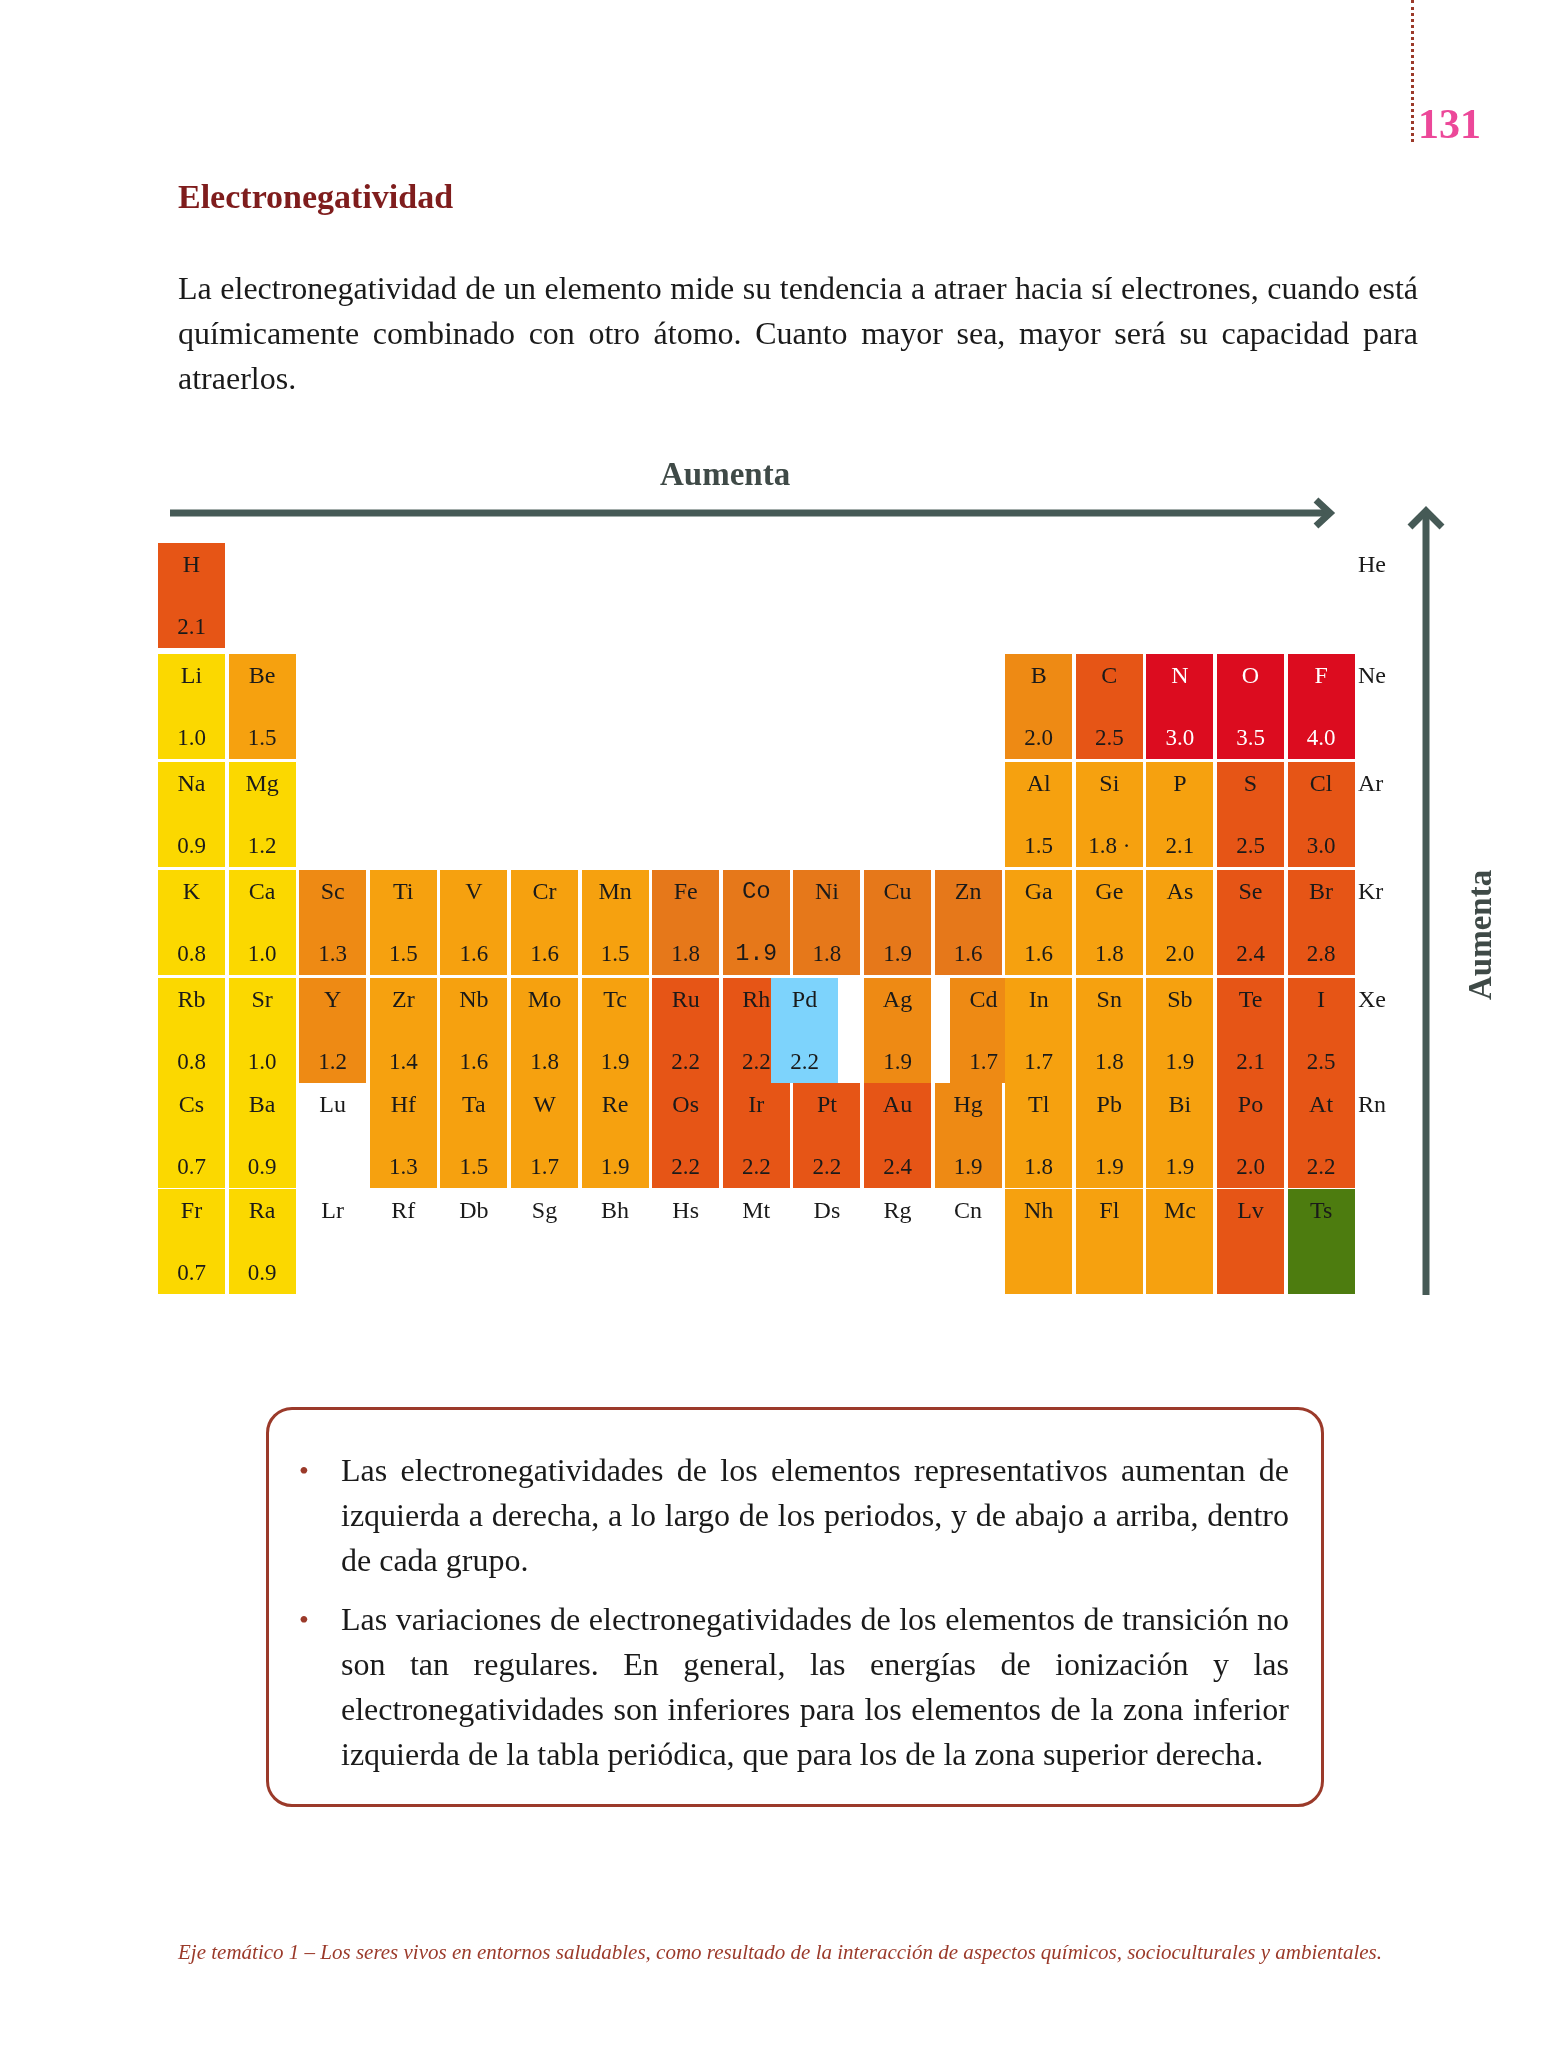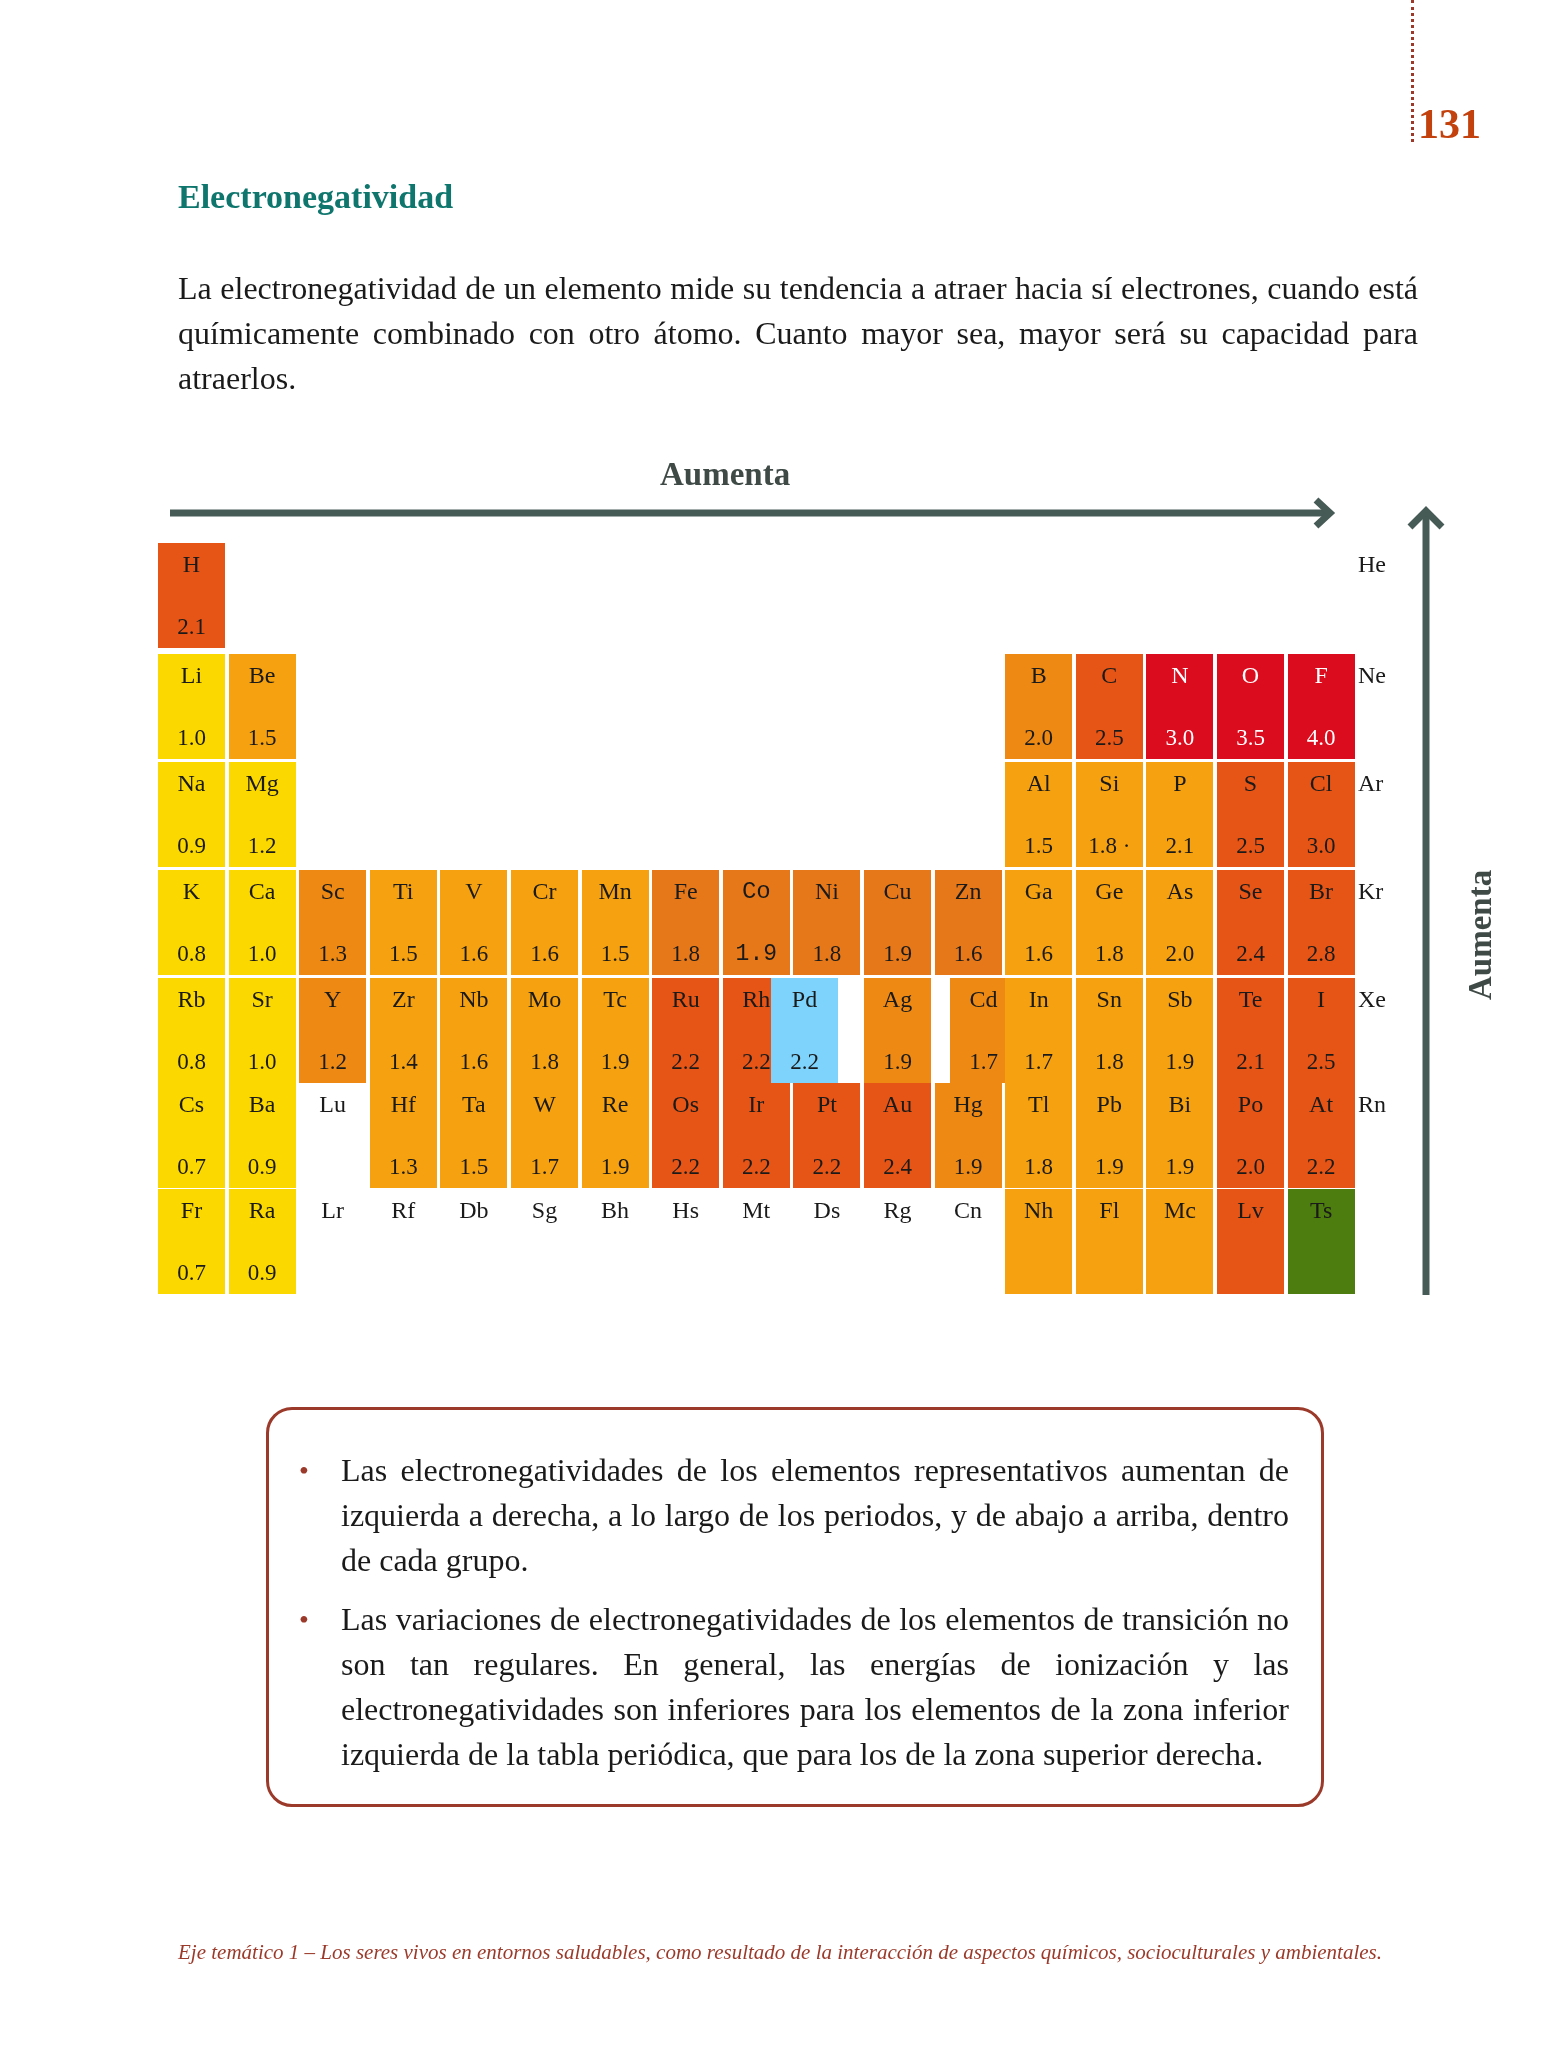--- a/index.html
+++ b/index.html
@@ -1,23 +1,23 @@
 <!DOCTYPE html>
 <html><head>
 <meta charset="utf-8">
 <style>
   html, body { margin:0; padding:0; background:#ffffff; }
   body { width:1564px; height:2048px; position:relative; overflow:hidden;
          font-family:"Liberation Serif","DejaVu Serif",serif; color:#1a1a1a; }
   .dotline { position:absolute; left:1411px; top:0; height:142px; width:0;
              border-left:3px dotted #9b3a2a; }
   .page-num { position:absolute; left:1418px; top:100px; font-size:42px; font-weight:bold;
-              color:#c2410c; }
+              color:#ec4899; }
   .title { position:absolute; left:178px; top:178px; font-size:34px; font-weight:bold;
-           color:#0f766e; }
+           color:#7f1d1d; }
   .intro { position:absolute; left:178px; top:266px; width:1240px; font-size:32px;
            line-height:45px; color:#1a1a1a; text-align:justify; }
   .h-label { position:absolute; left:660px; top:456px; font-size:33px; font-weight:bold; color:#3f4a47; }
   .h-arrow { position:absolute; left:170px; top:495px; }
   .v-arrow { position:absolute; left:1400px; top:500px; }
   .v-label { position:absolute; left:1462px; top:1000px; font-size:33px; font-weight:bold; color:#3f4a47;
              transform-origin:left top; transform:rotate(-90deg); white-space:nowrap; }
   .grid { position:absolute; left:158px; top:543px; }
   .cell { position:absolute; width:67px; height:105px; box-sizing:border-box; }
   .cell .sym { position:absolute; top:8px; left:0; right:0; text-align:center; font-size:24px; }

